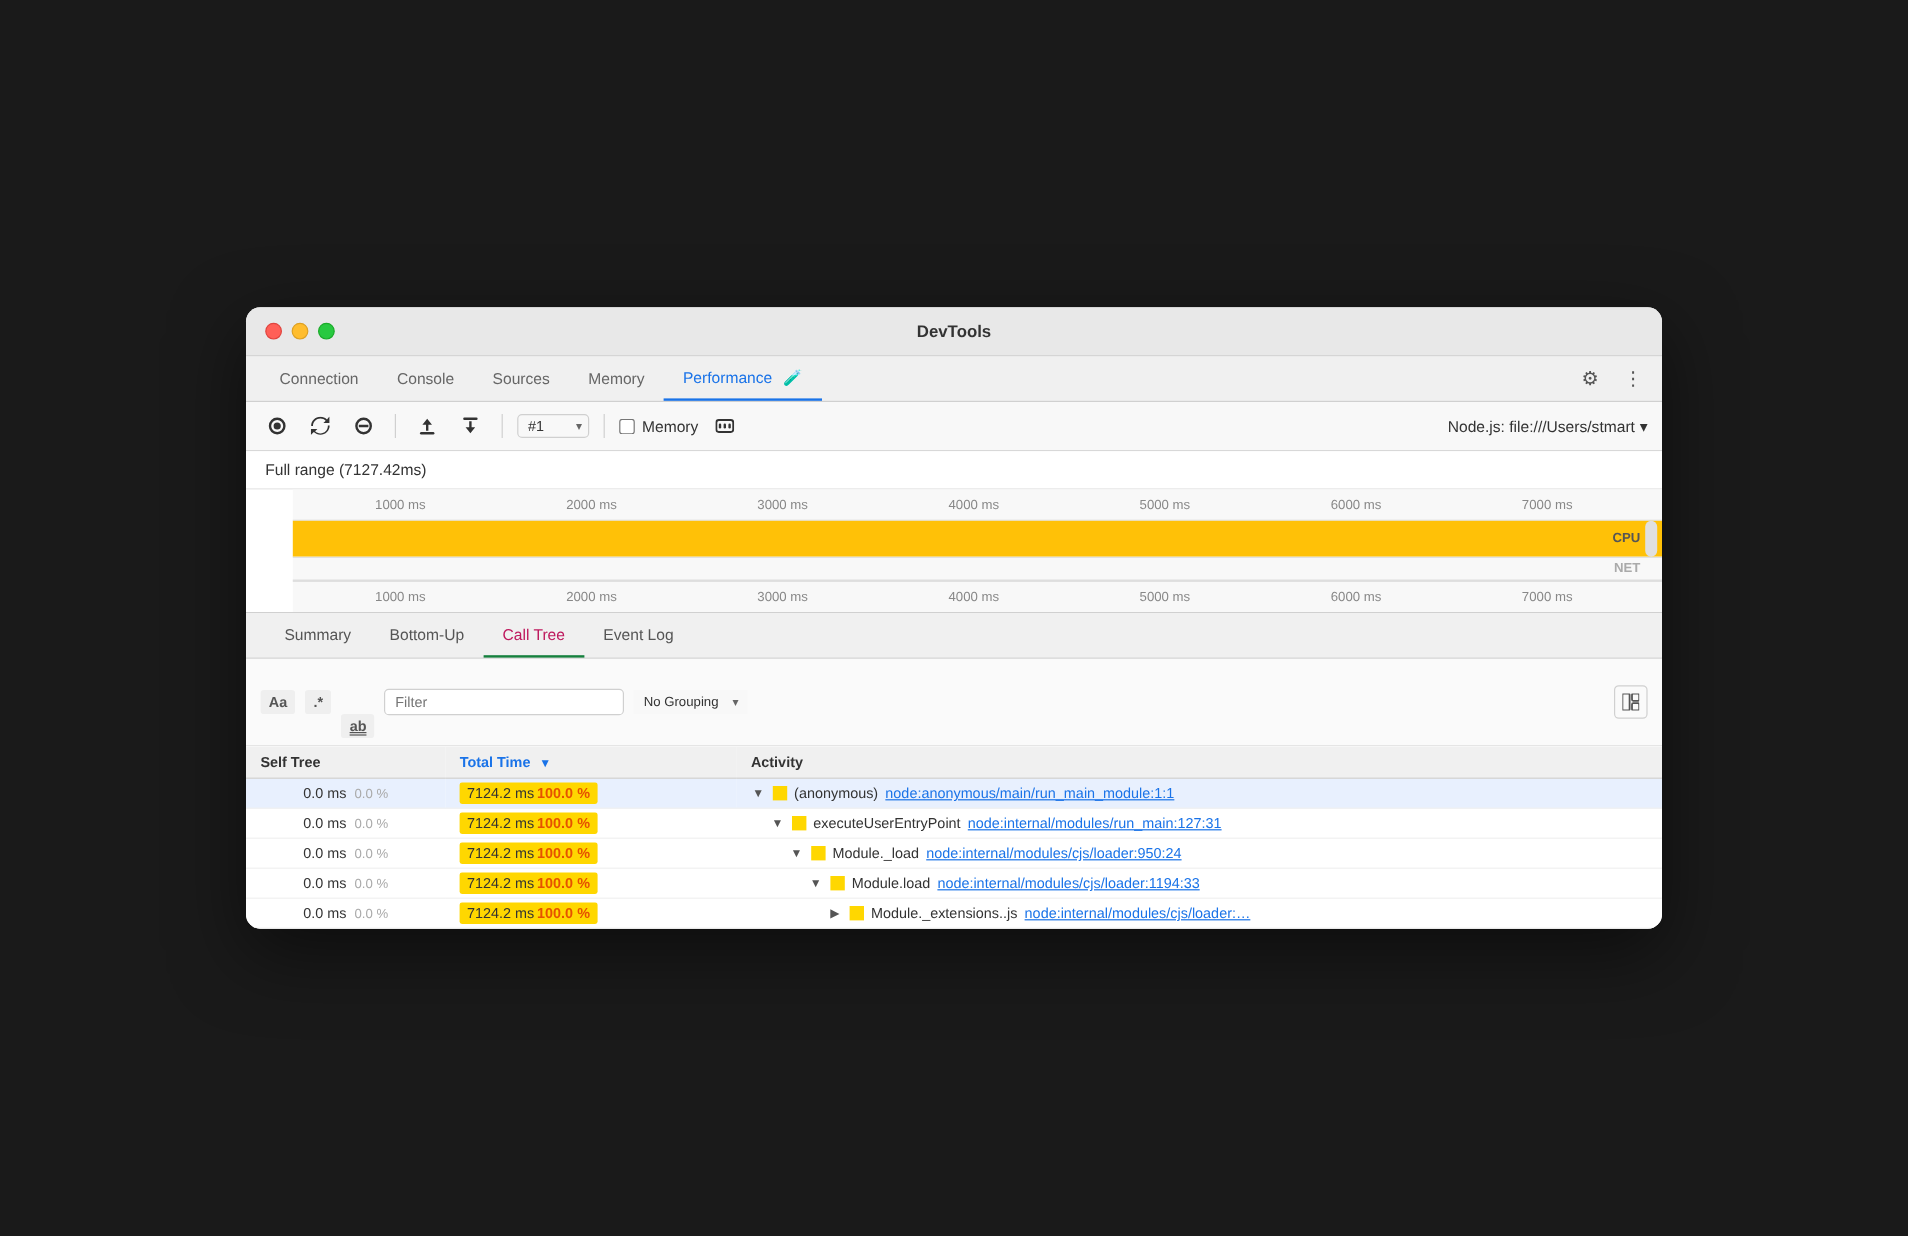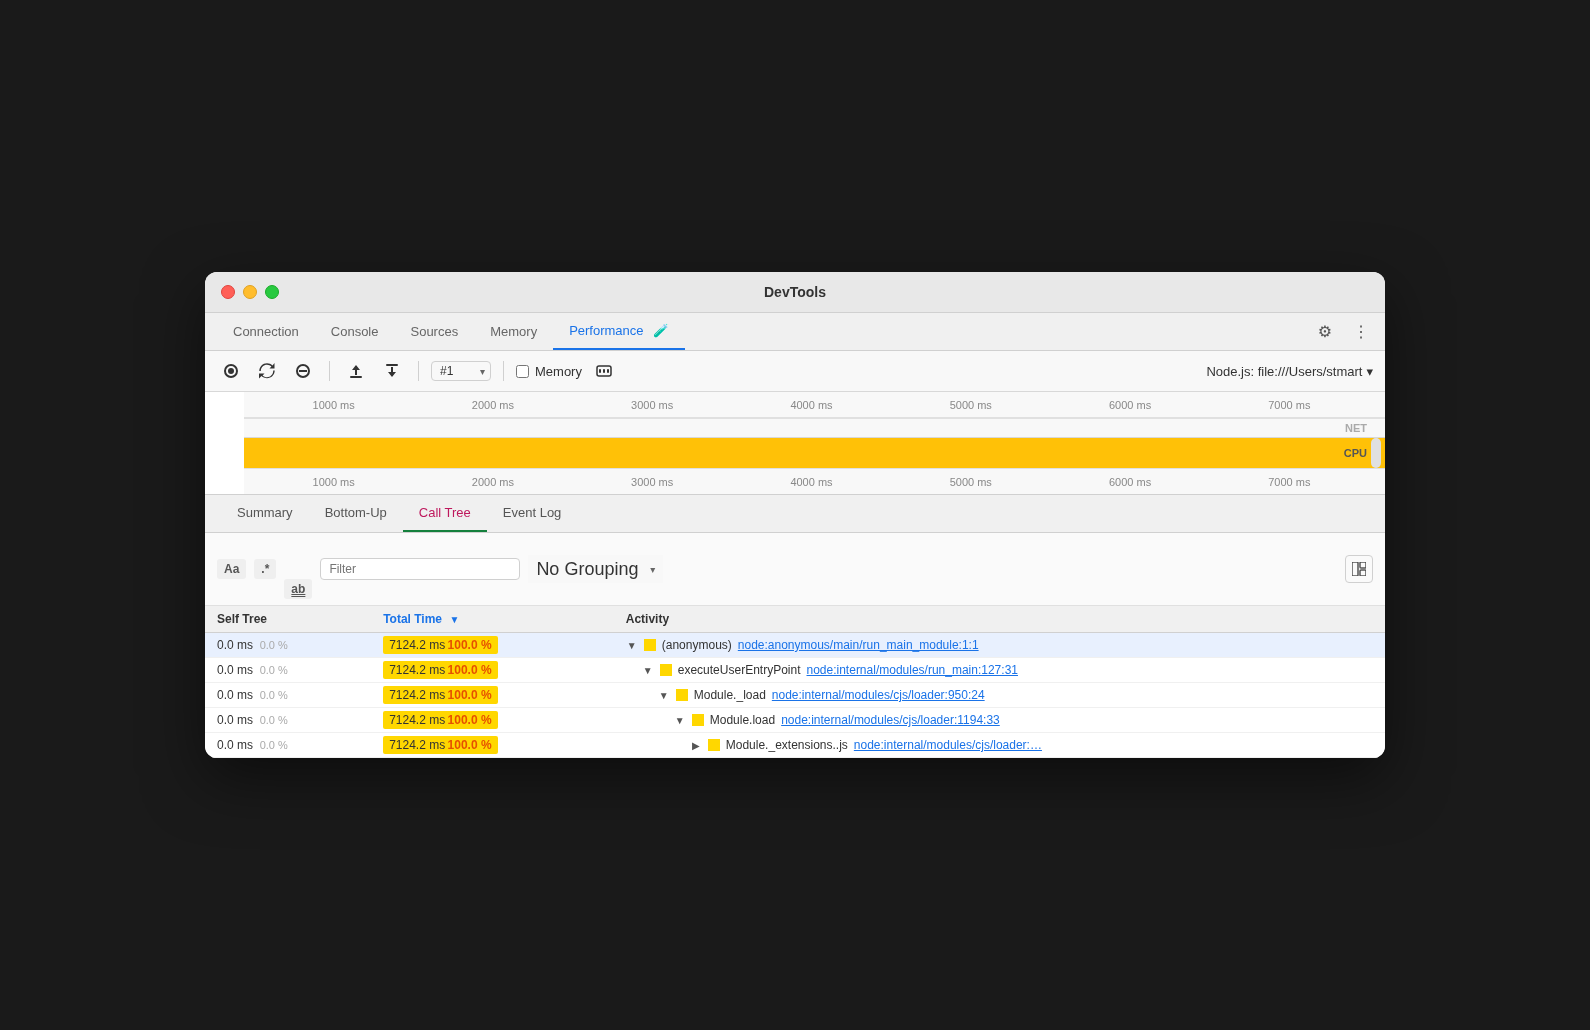--- a/index.html
+++ b/index.html
@@ -224,21 +224,21 @@
       position: absolute;
       right: 8px;
       font-size: 10px;
       color: #666;
       pointer-events: none;
     }
     .grouping-select {
       background: #f8f8f8;
       border: none;
       padding: 4px 24px 4px 8px;
-      font-size: 18px;
+      font-size: 11px;
       color: #333;
       appearance: none;
       cursor: pointer;
     }
     .panel-icon-btn {
       margin-left: auto;
       width: 28px;
       height: 28px;
       display: flex;
       align-items: center;
@@ -269,21 +269,21 @@
     .data-table th .sort-arrow {
       font-size: 10px;
       margin-left: 4px;
     }
     .data-table td {
       padding: 5px 12px;
       border-bottom: 1px solid #f0f0f0;
       color: #333;
     }
     .row-selected td { background: #e8f0fe !important; }
-    .self-time { text-align: left; color: #888; }
+    .self-time { text-align: center; color: #888; }
     .self-pct { color: #aaa; font-size: 11px; }
     .total-time-cell {
       background: #ffd700;
       color: #333;
       font-weight: 500;
       border-radius: 2px;
       padding: 2px 6px;
       white-space: nowrap;
     }
     .total-pct {
@@ -417,45 +417,48 @@
           <rect x="7" y="6" width="2" height="4" rx="1" fill="#333"></rect>
           <rect x="11" y="6" width="2" height="4" rx="1" fill="#333"></rect>
         </svg>
     </div>
     <div class="node-selector">
       <span>Node.js: file:///Users/stmart</span>
       <span>▾</span>
     </div>
   </div>
 
+  <div class="range-info">
+    <span>Full range (7127.42ms)</span>
+  </div>
 
   <div class="timeline-container">
     <div class="timeline-wrapper">
 
       <div style="display:flex; align-items:center; background:#f8f8f8; border-bottom:1px solid #e0e0e0; height:26px; padding: 0 2px;">
         <div style="width:8px; flex-shrink:0;"></div>
         <div style="display:flex; flex:1;">
           <div style="flex:1; font-size:11px; color:#888; text-align:center;">1000 ms</div>
           <div style="flex:1; font-size:11px; color:#888; text-align:center;">2000 ms</div>
           <div style="flex:1; font-size:11px; color:#888; text-align:center;">3000 ms</div>
           <div style="flex:1; font-size:11px; color:#888; text-align:center;">4000 ms</div>
           <div style="flex:1; font-size:11px; color:#888; text-align:center;">5000 ms</div>
           <div style="flex:1; font-size:11px; color:#888; text-align:center;">6000 ms</div>
           <div style="flex:1; font-size:11px; color:#888; text-align:center;">7000 ms</div>
         </div>
         <div style="width:14px; flex-shrink:0;"></div>
       </div>
 
-      <div style="position:relative; height:20px; background:#f8f8f8; border-top:1px solid #e0e0e0; border-bottom:1px solid #d8d8d8;">
-        <span style="position:absolute; right:18px; top:50%; transform:translateY(-50%); font-size:11px; font-weight:700; color:#aaa;">NET</span>
-      </div>
-
       <div style="position:relative; height:30px; background:#ffc107; margin:0;">
         <span style="position:absolute; right:18px; top:50%; transform:translateY(-50%); font-size:11px; font-weight:700; color:#555;">CPU</span>
         <div style="position:absolute; right:4px; top:0; bottom:0; width:10px; background:#e0e0e0; border-radius:5px;"></div>
+      </div>
+
+      <div style="position:relative; height:20px; background:#f8f8f8; border-top:1px solid #e0e0e0; border-bottom:1px solid #d8d8d8;">
+        <span style="position:absolute; right:18px; top:50%; transform:translateY(-50%); font-size:11px; font-weight:700; color:#aaa;">NET</span>
       </div>
 
       <div style="display:flex; align-items:center; background:#f8f8f8; border-top:1px solid #e0e0e0; height:26px; padding: 0 2px;">
         <div style="width:8px; flex-shrink:0;"></div>
         <div style="display:flex; flex:1;">
           <div style="flex:1; font-size:11px; color:#888; text-align:center;">1000 ms</div>
           <div style="flex:1; font-size:11px; color:#888; text-align:center;">2000 ms</div>
           <div style="flex:1; font-size:11px; color:#888; text-align:center;">3000 ms</div>
           <div style="flex:1; font-size:11px; color:#888; text-align:center;">4000 ms</div>
           <div style="flex:1; font-size:11px; color:#888; text-align:center;">5000 ms</div>

